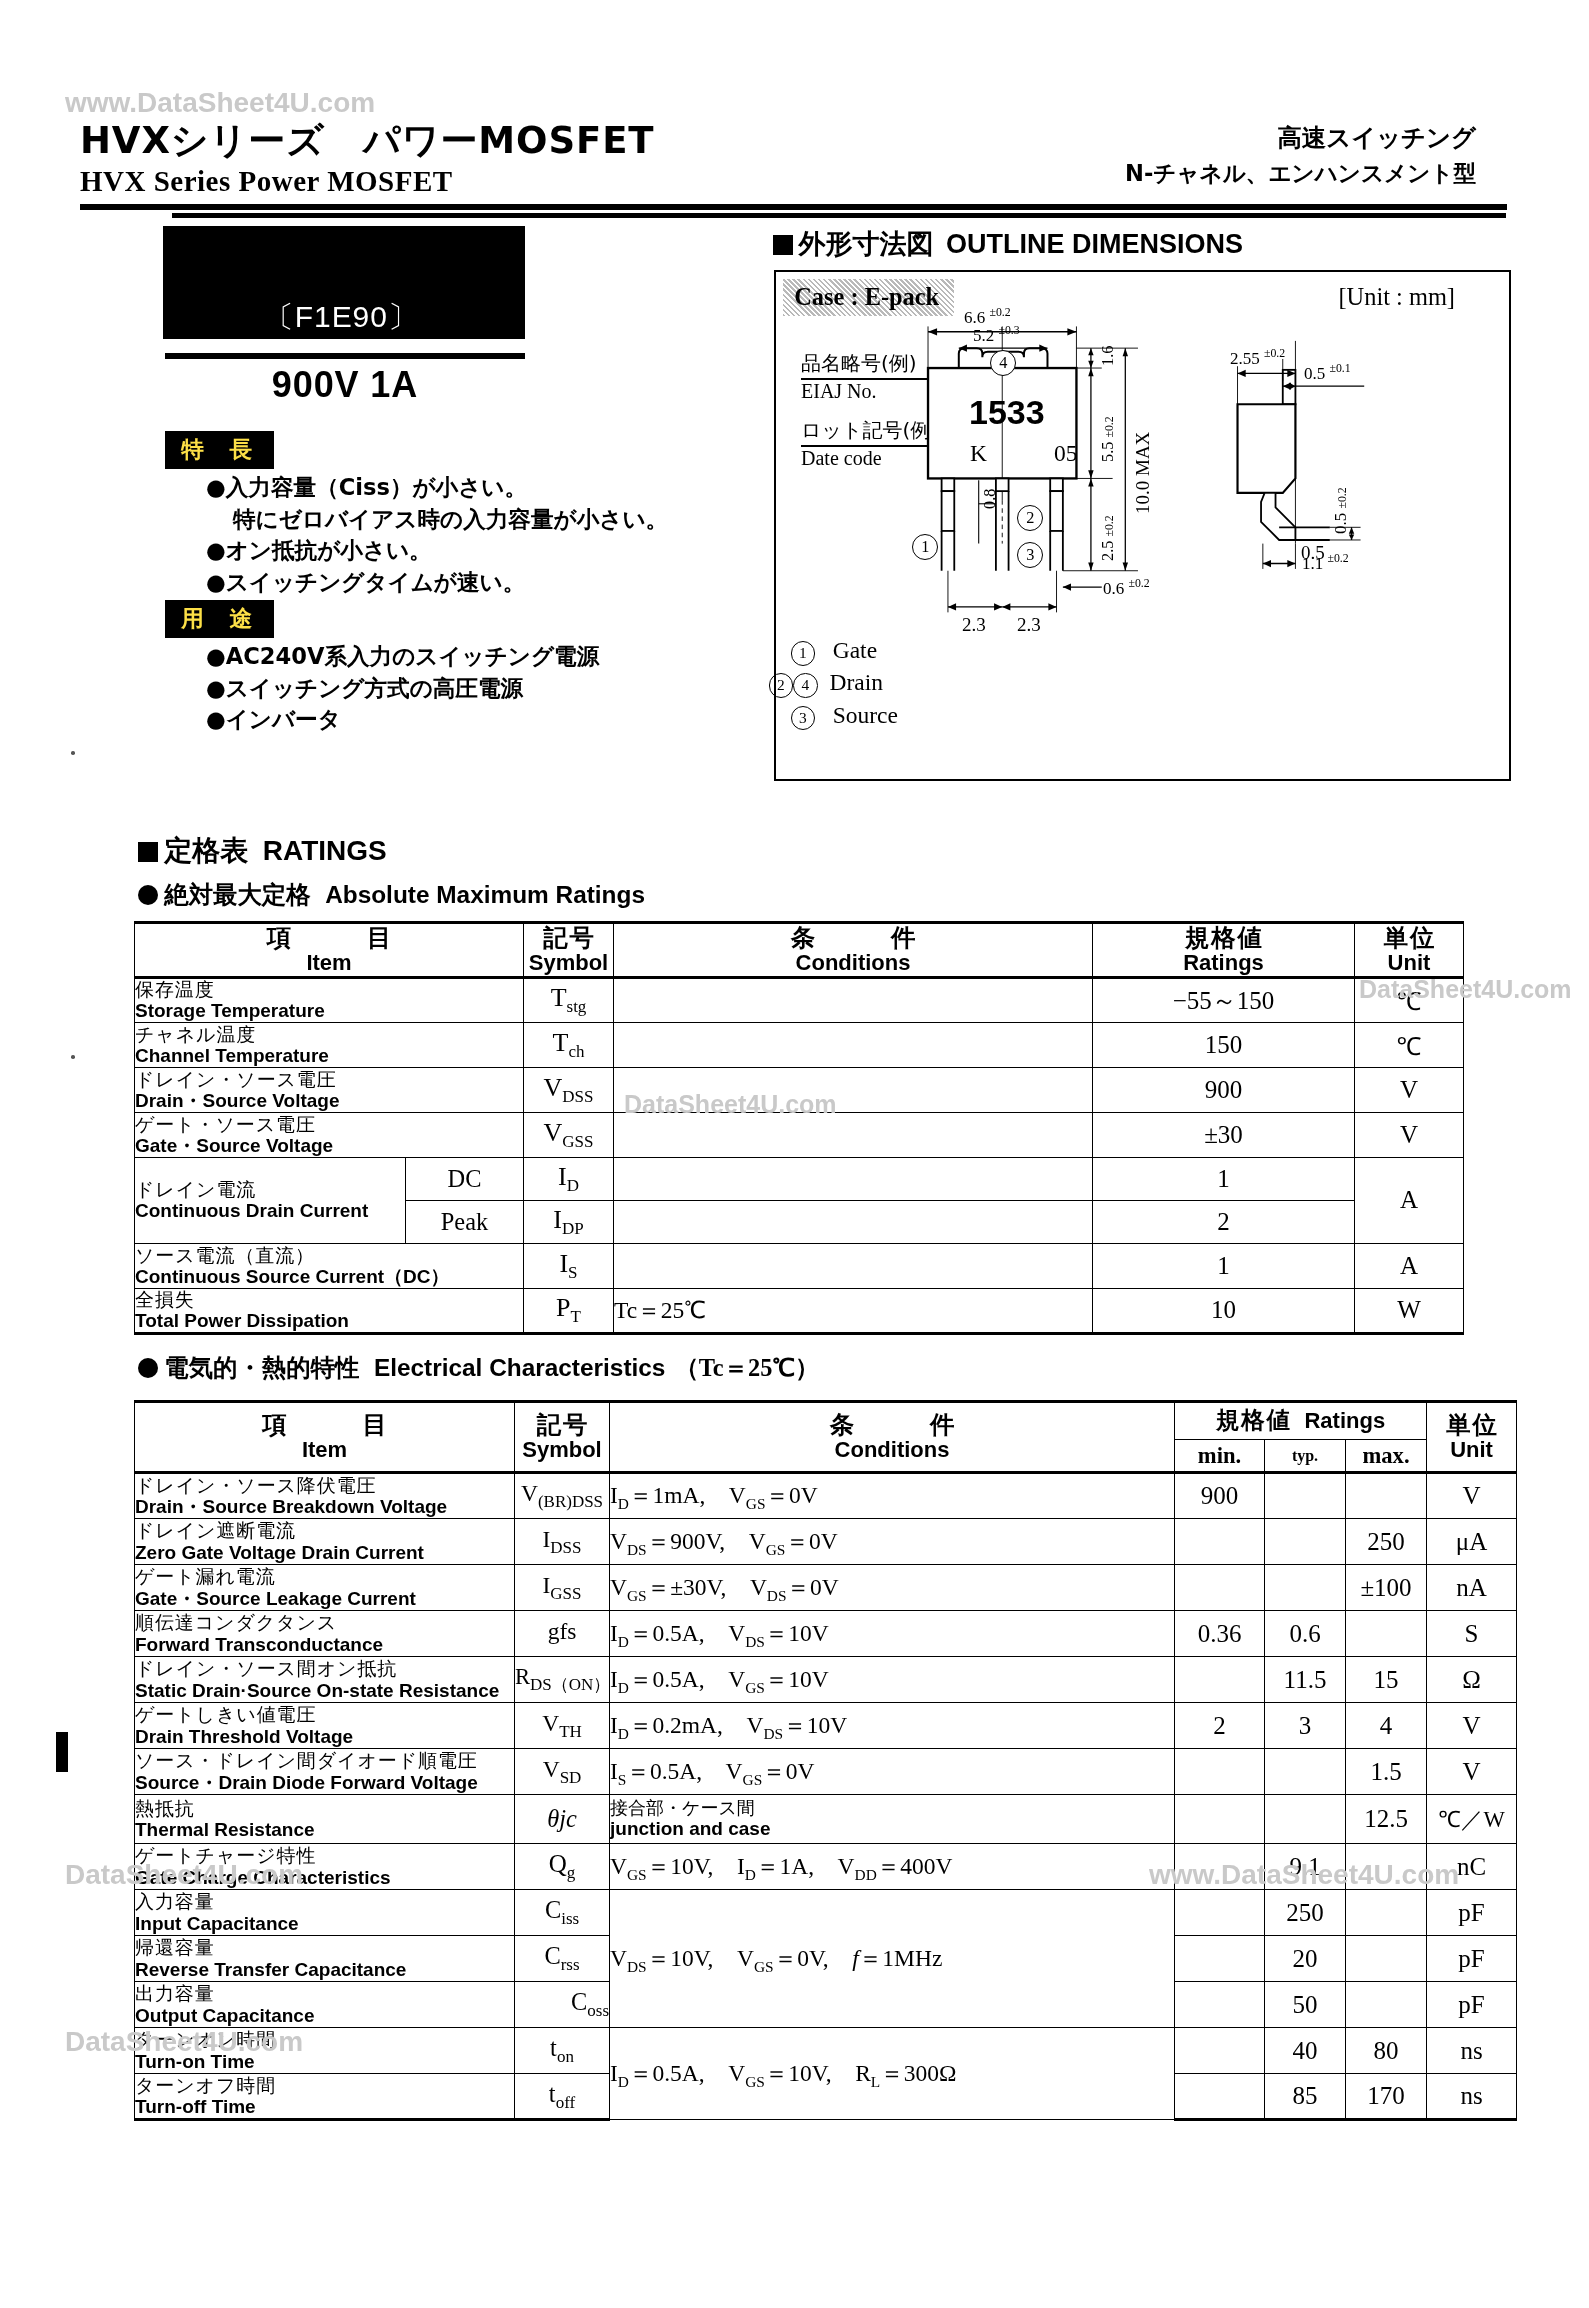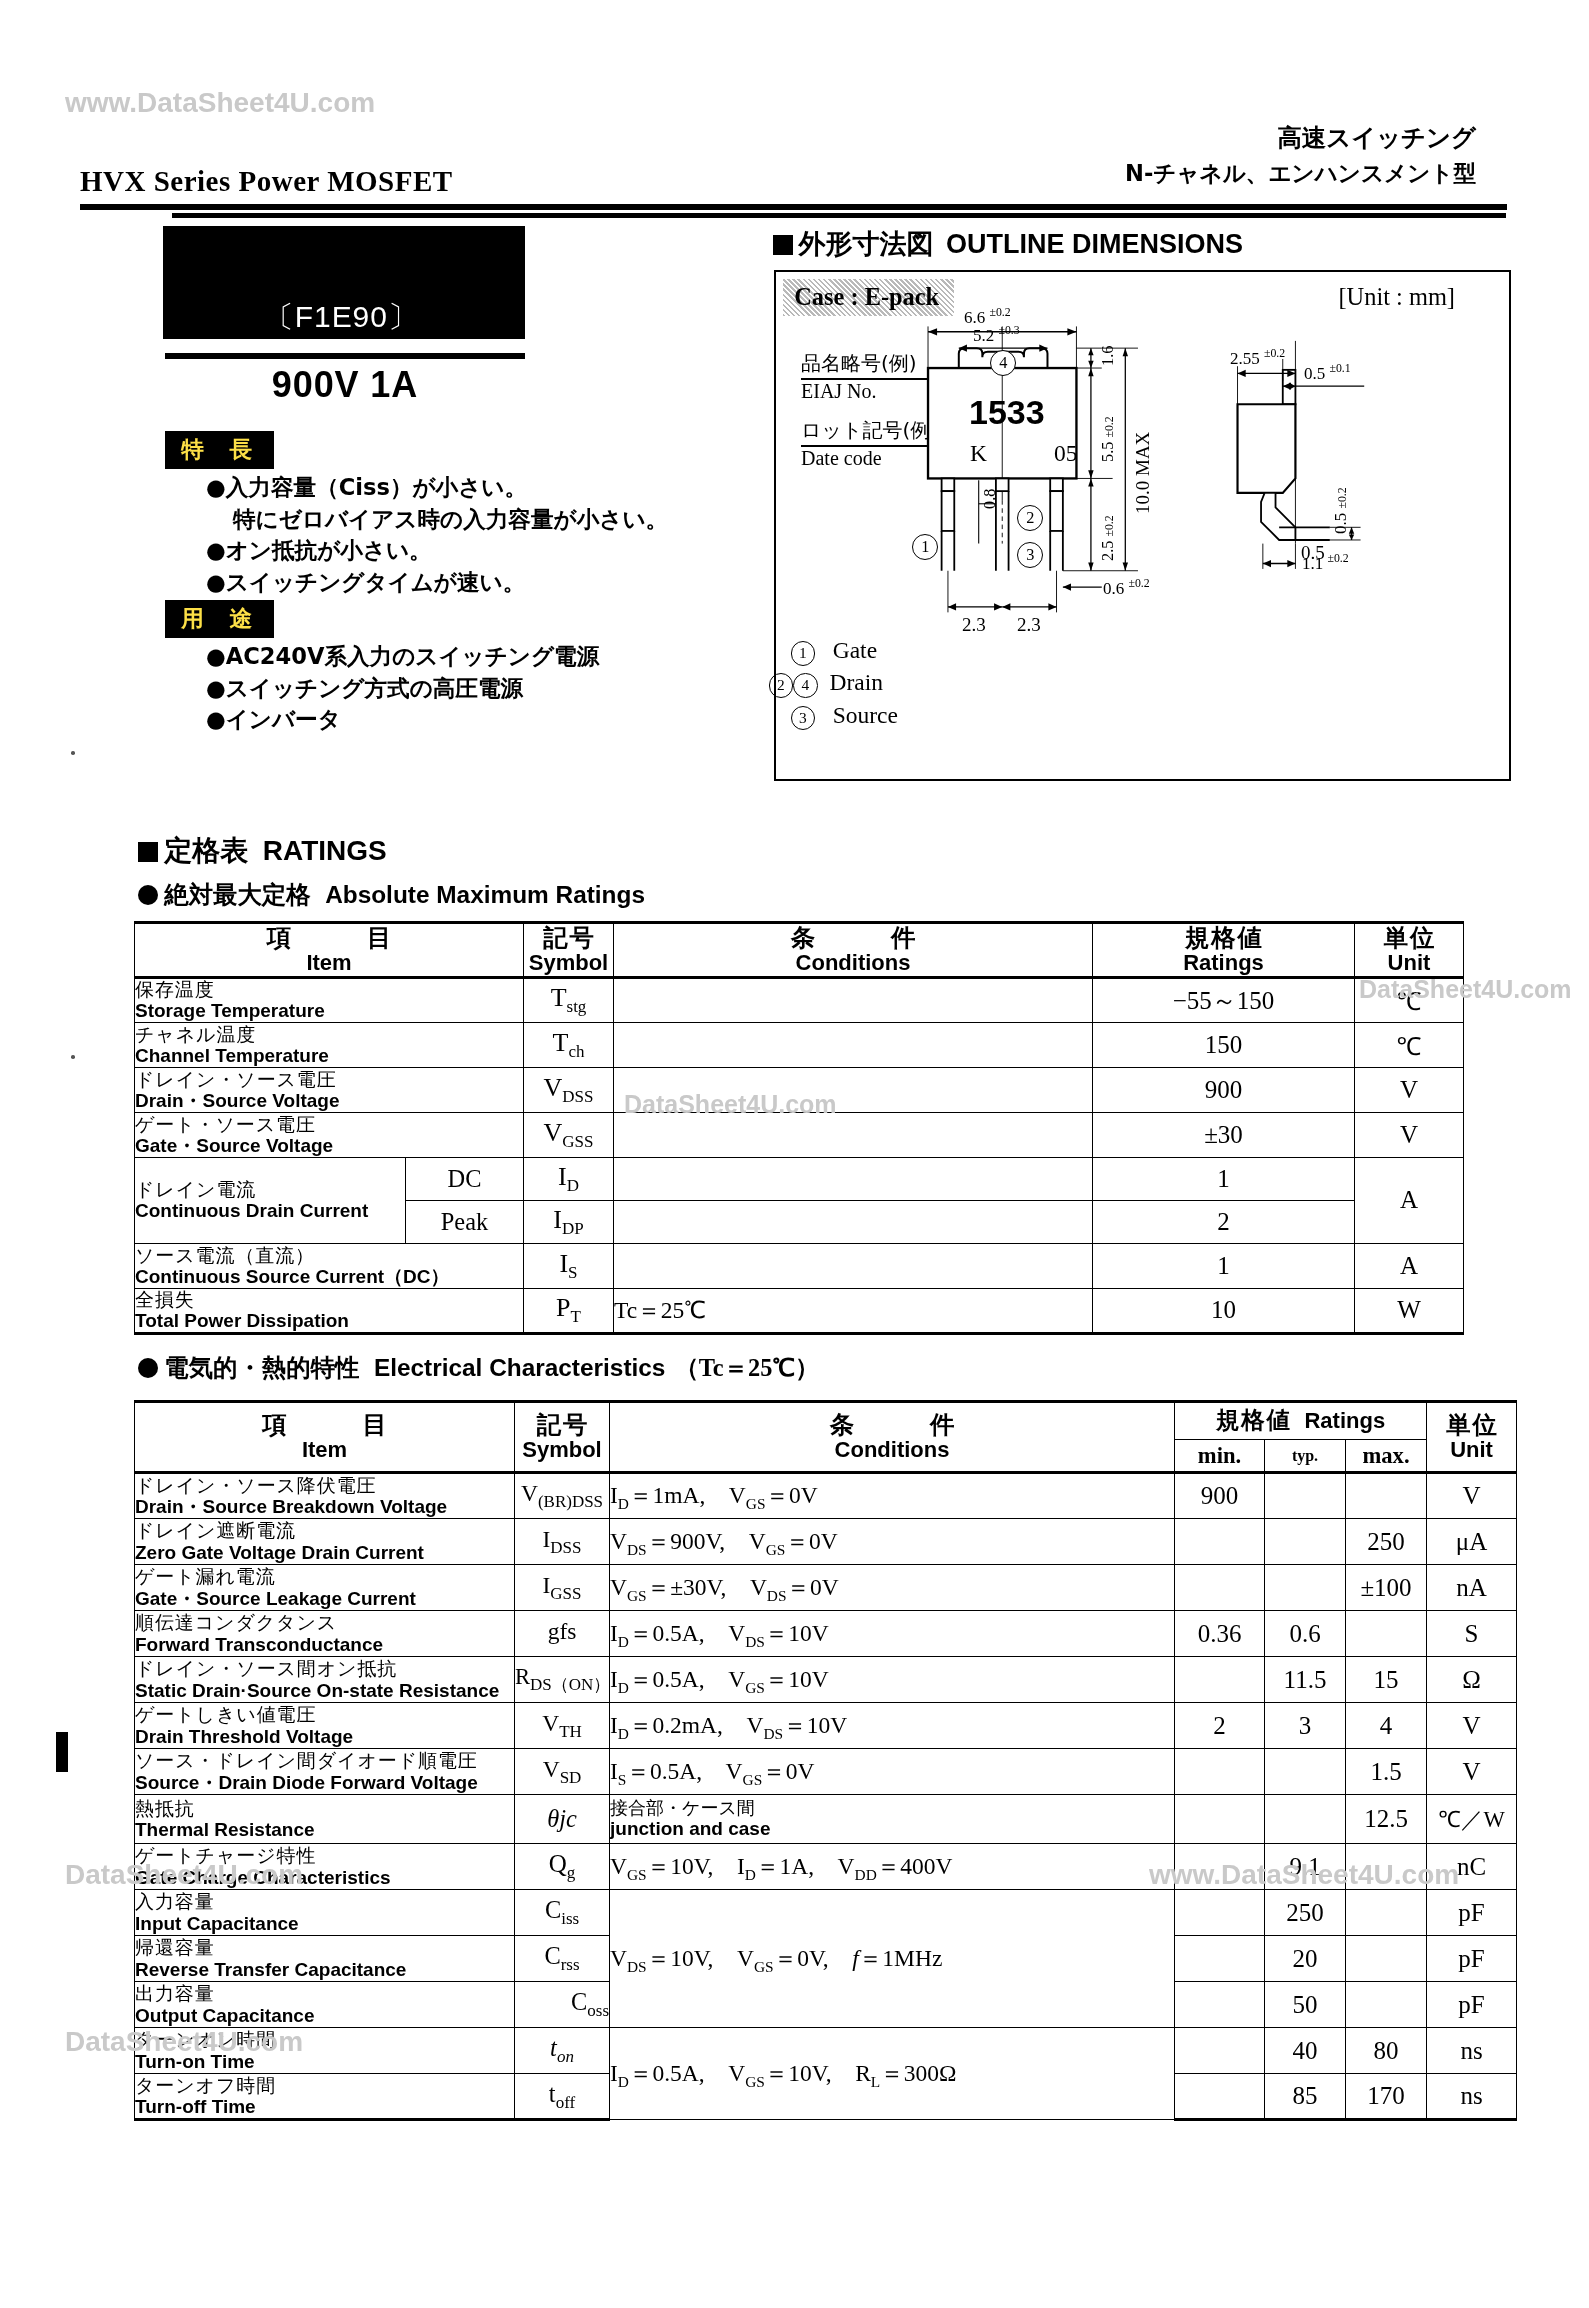--- a/index.html
+++ b/index.html
@@ -118,20 +118,21 @@
 
 <div class="page">
 
   <div class="wm" style="left:65px;top:87px;font-size:28px;">www.DataSheet4U.com</div>
   <div class="wm" style="left:1359px;top:975px;font-size:25px;">DataSheet4U.com</div>
   <div class="wm" style="left:624px;top:1090px;font-size:25px;">DataSheet4U.com</div>
   <div class="wm" style="left:65px;top:1859px;font-size:28px;">DataSheet4U.com</div>
   <div class="wm" style="left:1149px;top:1859px;font-size:28px;">www.DataSheet4U.com</div>
   <div class="wm" style="left:65px;top:2026px;font-size:28px;">DataSheet4U.com</div>
 
+  <div class="hdr-jp">HVXシリーズ　パワーMOSFET</div>
   <div class="hdr-en">HVX Series Power MOSFET</div>
   <div class="hdr-r1">高速スイッチング</div>
   <div class="hdr-r2">N-チャネル、エンハンスメント型</div>
   <div class="rule1"></div>
   <div class="rule2"></div>
 
   <div class="partbox">
     <div class="pn-sub">〔F1E90〕</div>
   </div>
   <div class="partrule"></div>
@@ -662,21 +663,21 @@
         <td class="val">50</td>
         <td class="val"></td>
         <td class="unitc">pF</td>
       </tr>
 
       <tr style="height:46px;">
         <td class="item">
             <span class="jp">ターンオン時間</span>
             <span class="en">Turn-on Time</span>
           </td>
-        <td class="sym" style="font-size:24.4px;font-style:italic;"><span>t</span><sub>on</sub></td>
+        <td class="sym" style="font-size:24.4px;"><span>t</span><sub>on</sub></td>
         <td class="cond" rowspan="2">I<sub>D</sub>＝0.5A,　V<sub>GS</sub>＝10V,　R<sub>L</sub>＝300Ω</td>
         <td class="val"></td>
         <td class="val">40</td>
         <td class="val">80</td>
         <td class="unitc">ns</td>
       </tr>
       <tr style="height:46px;">
         <td class="item thick-bottom">
             <span class="jp">ターンオフ時間</span>
             <span class="en">Turn-off Time</span>

